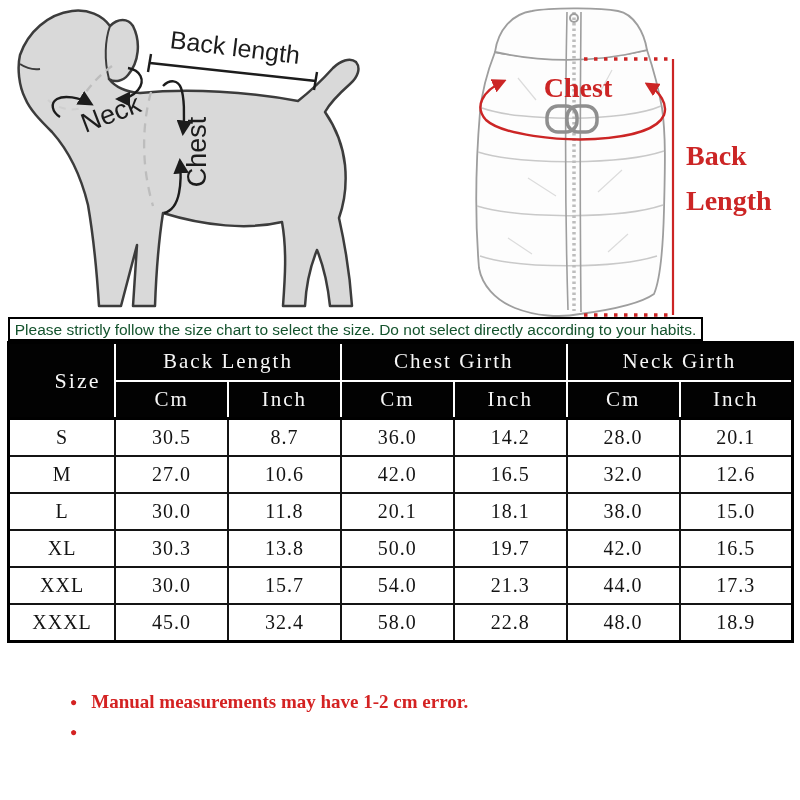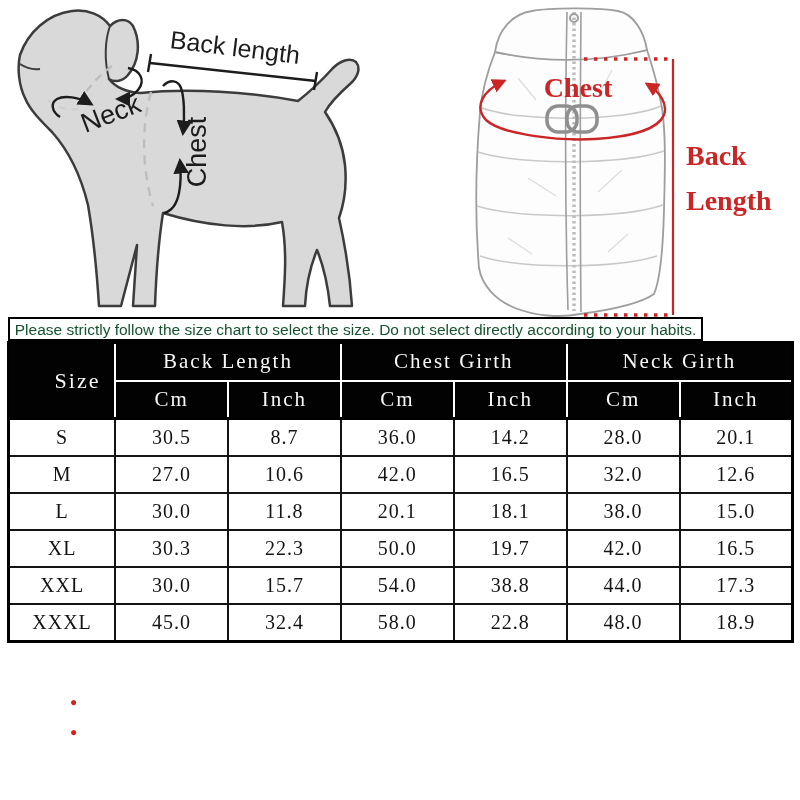--- a/index.html
+++ b/index.html
@@ -213,49 +213,50 @@
           <td>30.0</td>
           <td>11.8</td>
           <td>20.1</td>
           <td>18.1</td>
           <td>38.0</td>
           <td>15.0</td>
         </tr>
         <tr>
           <td>XL</td>
           <td>30.3</td>
-          <td>22.3</td>
+          <td>13.8</td>
           <td>50.0</td>
           <td>19.7</td>
           <td>42.0</td>
           <td>16.5</td>
         </tr>
         <tr>
           <td>XXL</td>
           <td>30.0</td>
           <td>15.7</td>
           <td>54.0</td>
-          <td>38.8</td>
+          <td>21.3</td>
           <td>44.0</td>
           <td>17.3</td>
         </tr>
         <tr>
           <td>XXXL</td>
           <td>45.0</td>
           <td>32.4</td>
           <td>58.0</td>
           <td>22.8</td>
           <td>48.0</td>
           <td>18.9</td>
         </tr>
       </tbody>
   </table>
 
   <div class="notes">
     <div class="note">
       <span class="bullet">●</span>
+      <span>Manual measurements may have 1-2 cm error.</span>
     </div>
     <div class="note">
       <span class="bullet">●</span>
     </div>
   </div>
 
 </div>
 
 </body></html>

